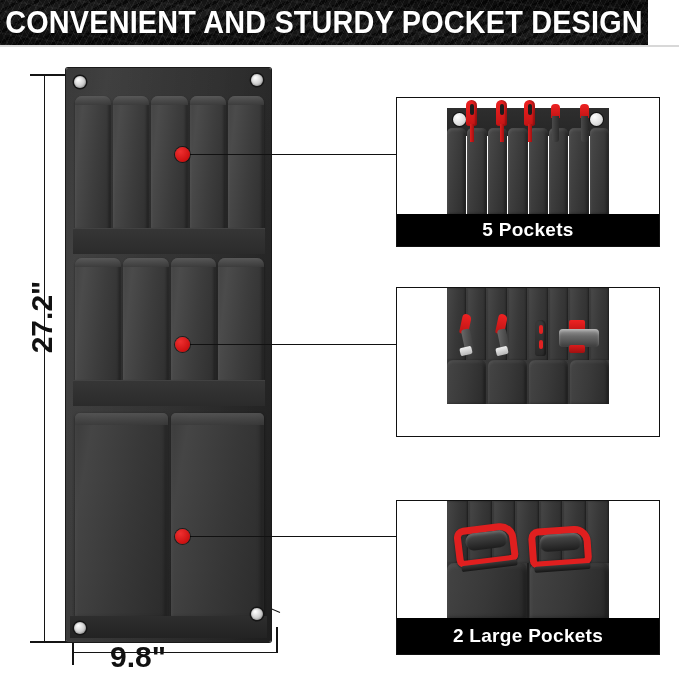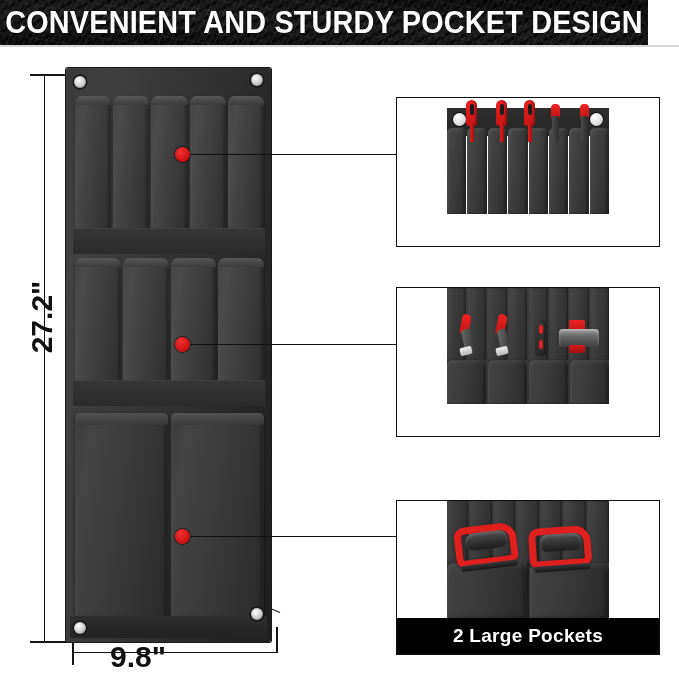--- a/index.html
+++ b/index.html
@@ -497,20 +497,21 @@
       <div class="tool-blunt" style="left:104px;">
         <div class="blunt-top"></div>
         <div class="blunt-body"></div>
       </div>
       <div class="tool-blunt" style="left:133px;">
         <div class="blunt-top"></div>
         <div class="blunt-body"></div>
       </div>
     </div>
   </div>
+  <div class="panel-caption">5 Pockets</div>
 </div>
 
 <div class="panel panel-2">
   <div class="panel-photo">
     <div class="photo-inner">
       <div class="p2-back"></div>
       <div class="p2-ribs">
         <div class="p2-rib"></div>
         <div class="p2-rib"></div>
         <div class="p2-rib"></div>

